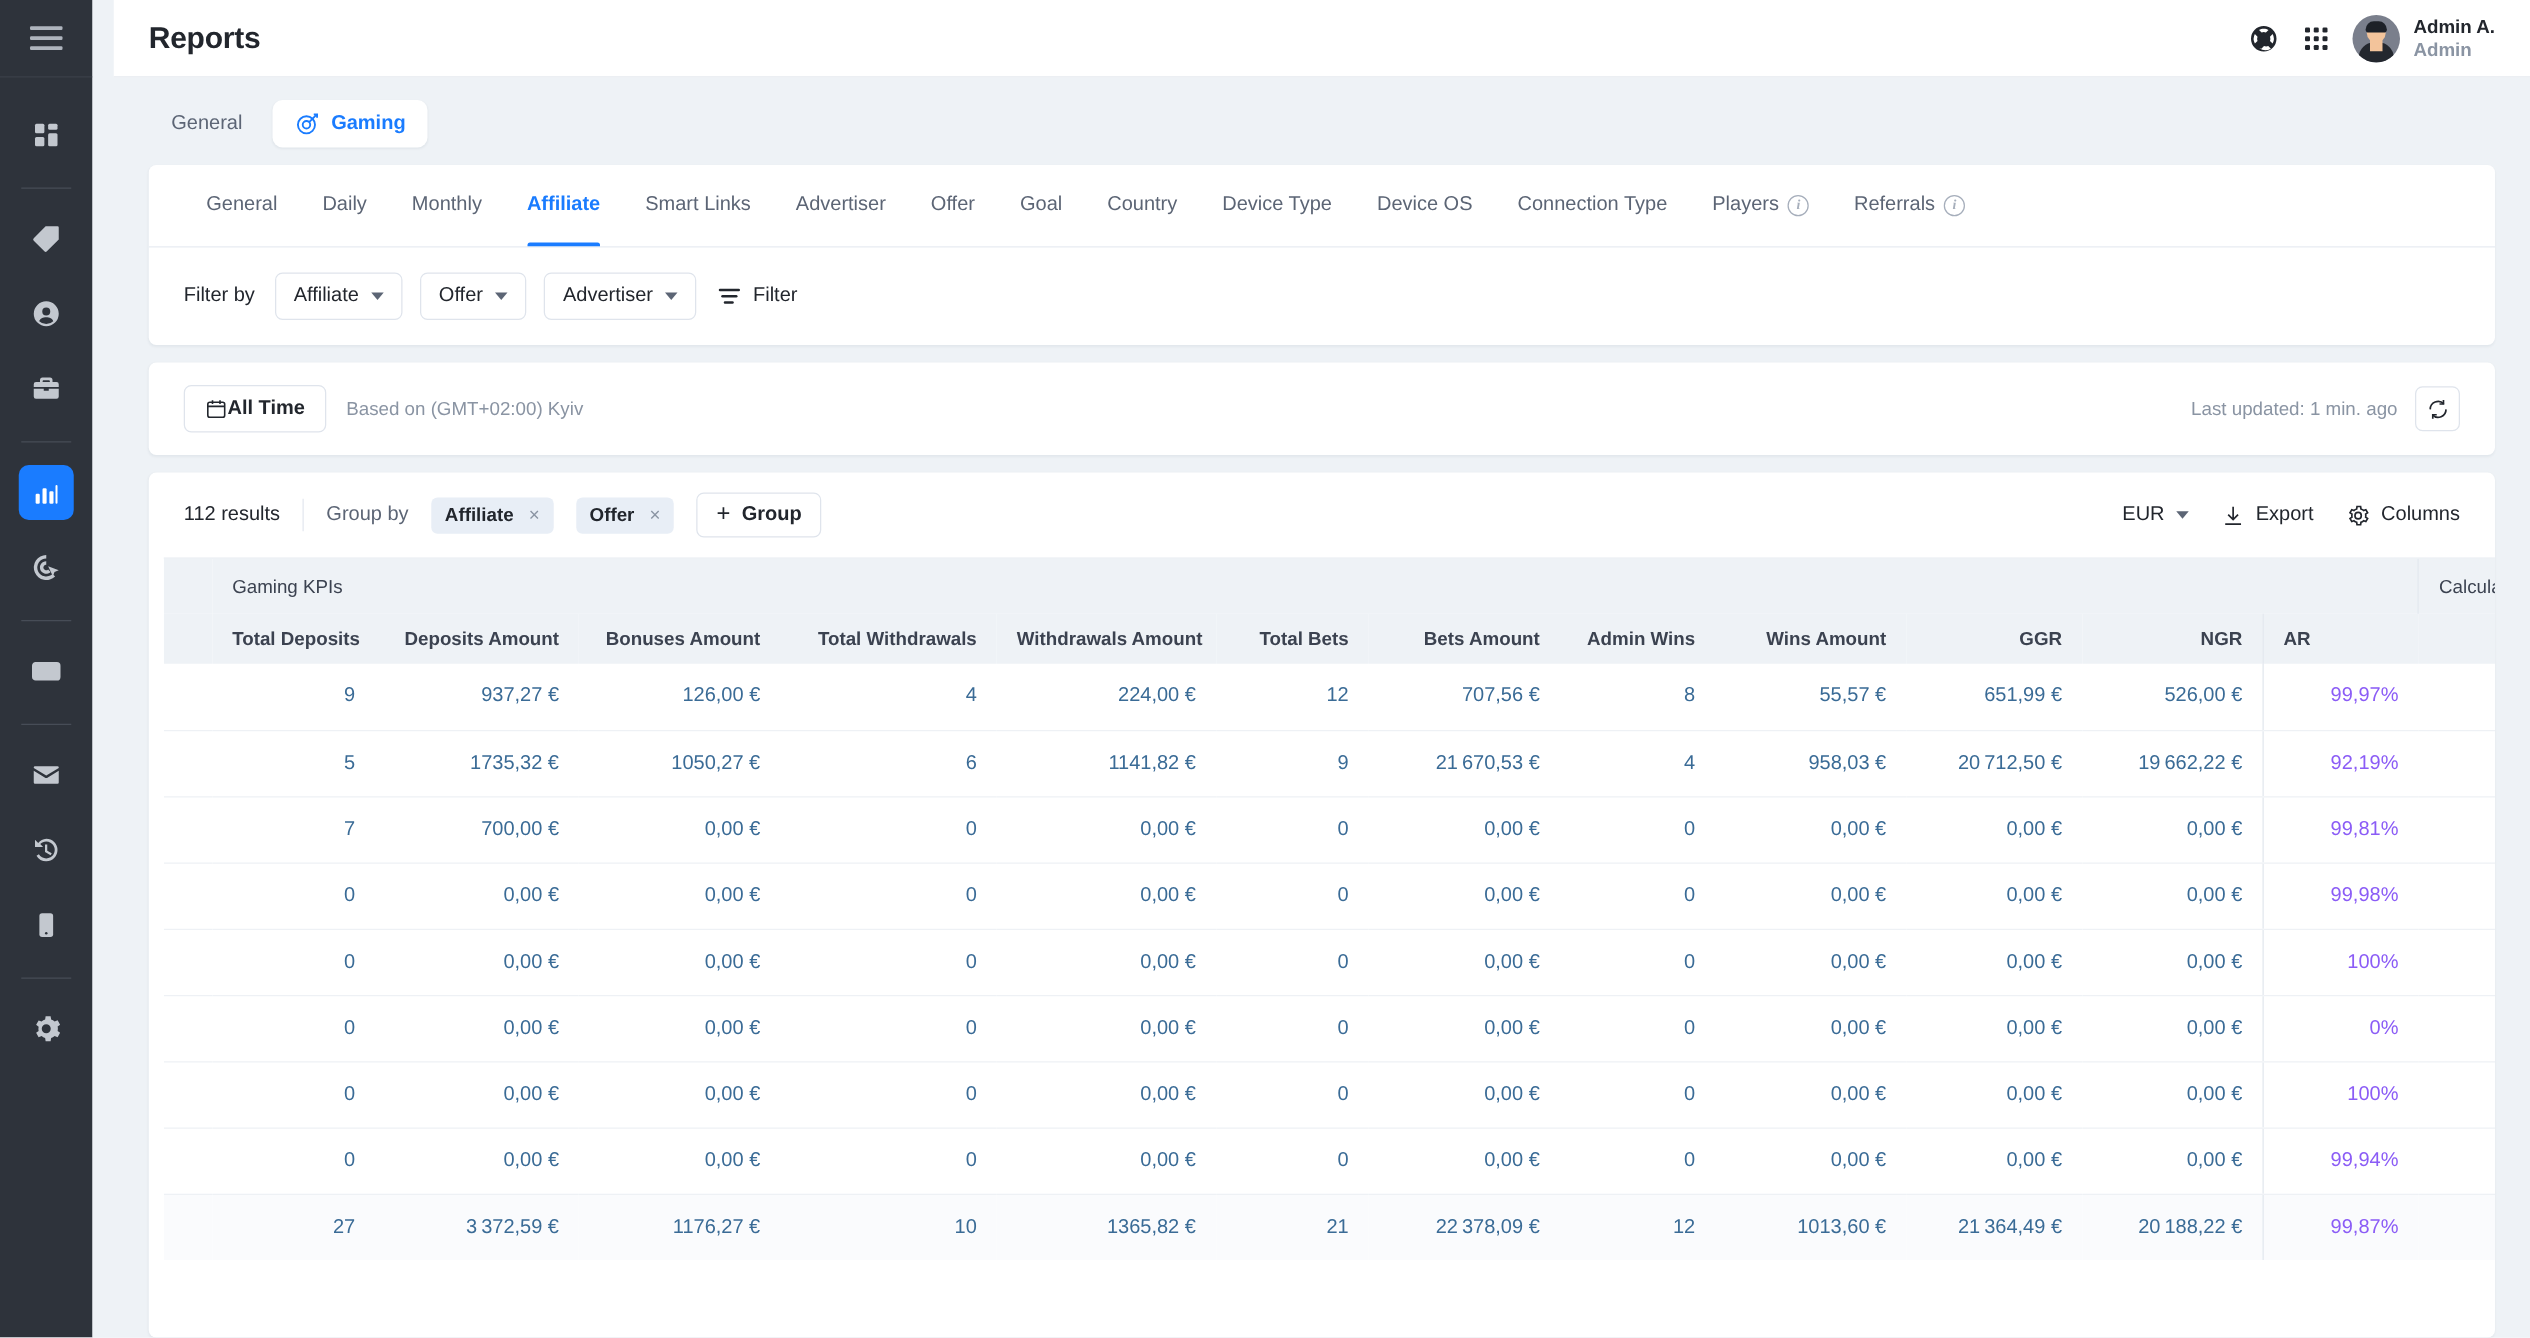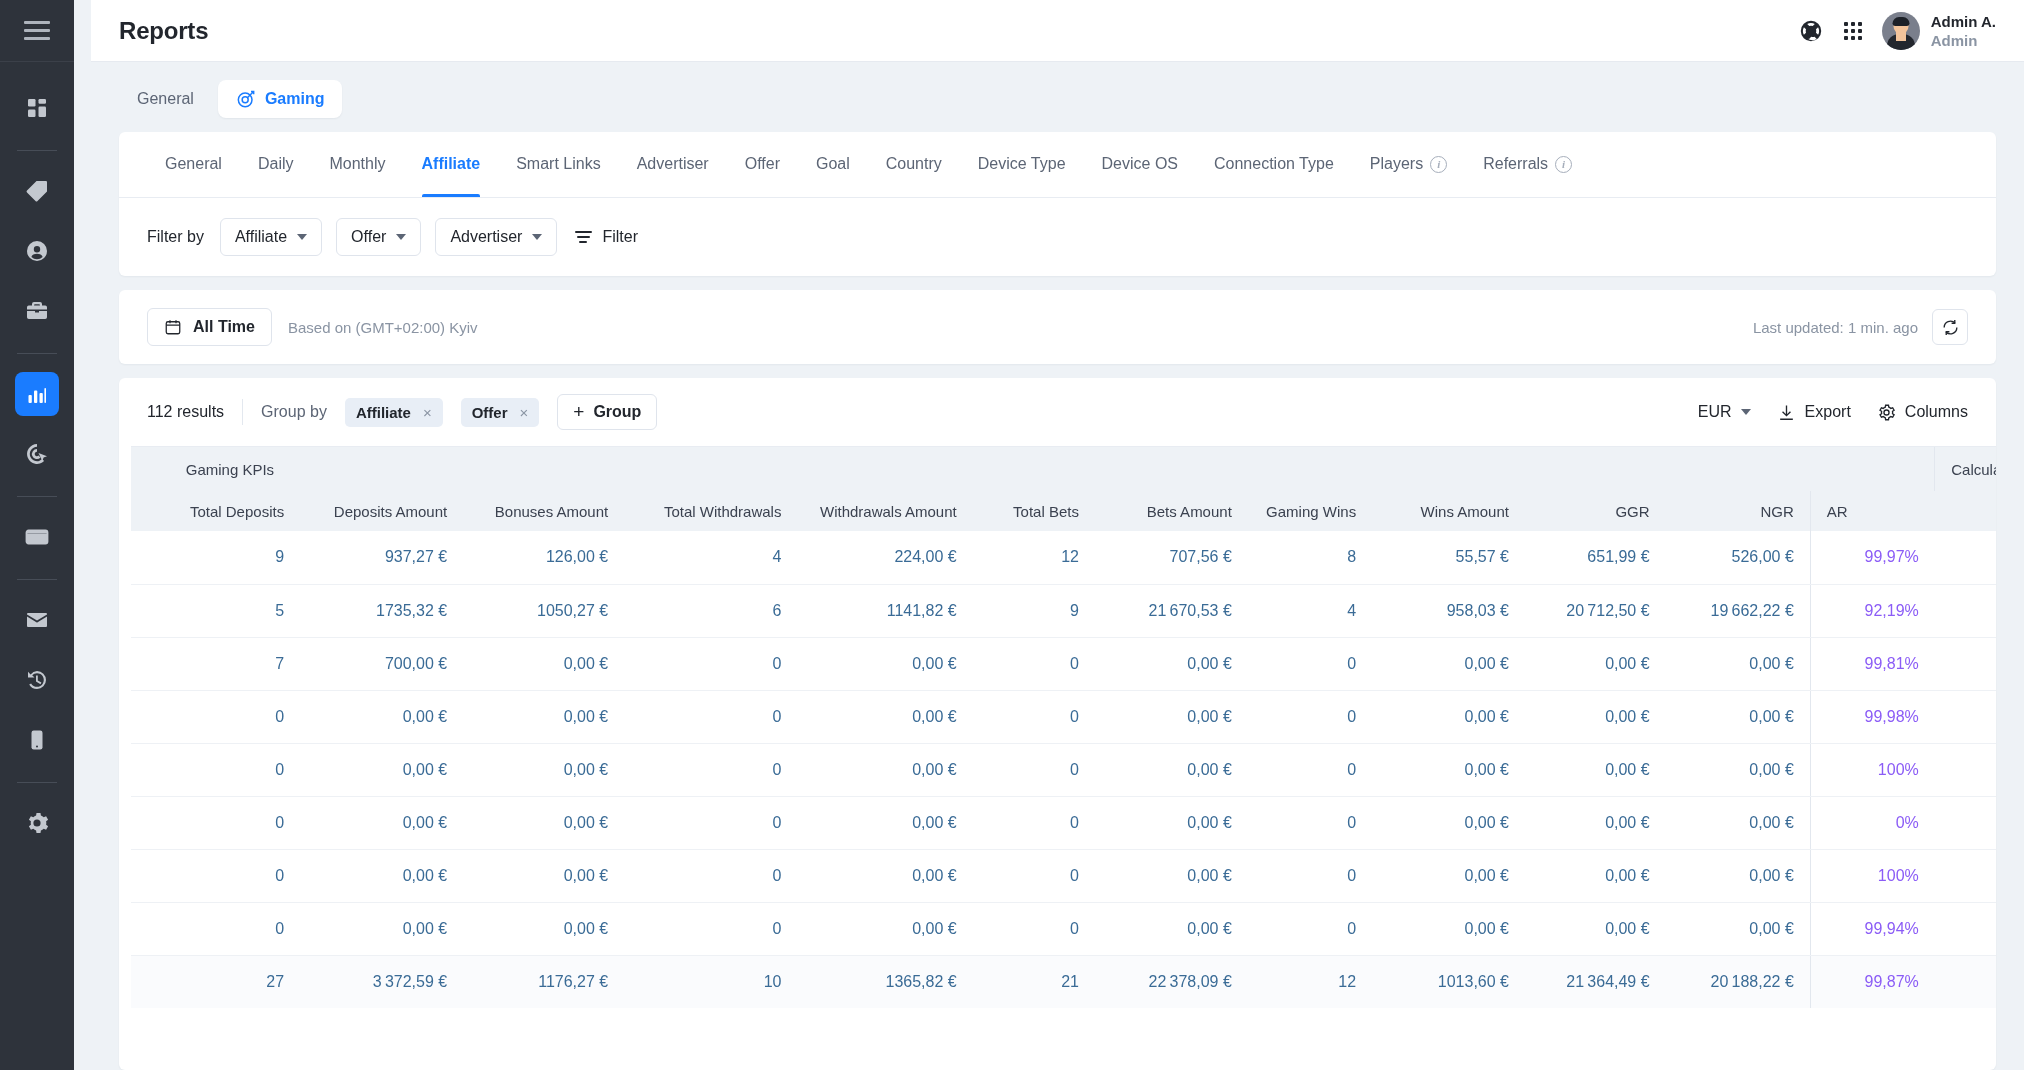--- a/index.html
+++ b/index.html
@@ -94,21 +94,21 @@
   .chev { width: 0; height: 0; border-left: 5px solid transparent; border-right: 5px solid transparent; border-top: 6px solid #5c6575; }
   .filter-link { display: flex; align-items: center; gap: 10px; font-size: 16px; color: #22262d; cursor: pointer; margin-left: 4px; }
   .filter-glyph { display: flex; flex-direction: column; gap: 3px; width: 17px; }
   .filter-glyph i { display: block; height: 2px; background: #22262d; border-radius: 1px; }
   .filter-glyph i:nth-child(1) { width: 17px; }
   .filter-glyph i:nth-child(2) { width: 13px; margin-left: 2px; }
   .filter-glyph i:nth-child(3) { width: 8px; margin-left: 4px; }
 
   .card.date-card { margin-top: 14px; height: 74px; display: flex; align-items: center; justify-content: space-between; padding: 0 28px; }
   .date-left { display: flex; align-items: center; gap: 16px; }
-  .date-btn { display: flex; align-items: center; gap: 11px; border: 1px solid #dfe4ec; border-radius: 6px; padding: 9px 16px; font-size: 16px; font-weight: bold; color: #22262d; cursor: pointer; }
+  .date-btn { display: flex; align-items: center; border: 1px solid #dfe4ec; border-radius: 6px; padding: 9px 16px; font-size: 16px; font-weight: bold; color: #22262d; cursor: pointer; }
   .date-btn svg { width: 18px; height: 18px; fill: none; stroke: #22262d; stroke-width: 1.7; }
   .tz { font-size: 15px; color: #8a94a3; }
   .date-right { display: flex; align-items: center; gap: 14px; }
   .lastupd { font-size: 15px; color: #8a94a3; }
   .refresh-btn { width: 36px; height: 36px; border: 1px solid #dfe4ec; border-radius: 6px; display: flex; align-items: center; justify-content: center; cursor: pointer; }
   .refresh-btn svg { width: 19px; height: 19px; fill: none; stroke: #22262d; stroke-width: 1.7; }
 
   
   .card.table-card { margin-top: 14px; flex: 1; display: flex; flex-direction: column; overflow: hidden; }
   .tbar { height: 68px; display: flex; align-items: center; justify-content: space-between; padding: 0 28px; }
@@ -121,21 +121,21 @@
   .group-btn { display: flex; align-items: center; gap: 9px; border: 1px solid #dfe4ec; border-radius: 6px; padding: 8px 15px; font-size: 16px; font-weight: bold; color: #22262d; cursor: pointer; }
   .plus { font-size: 19px; font-weight: normal; line-height: 14px; }
   .tbar-right { display: flex; align-items: center; gap: 26px; }
   .tool { display: flex; align-items: center; gap: 9px; font-size: 16px; color: #22262d; cursor: pointer; }
   .tool svg { width: 19px; height: 19px; fill: none; stroke: #22262d; stroke-width: 1.7; }
 
   .tablewrap { flex: 1; overflow: hidden; border-top: 1px solid #e8ecf2; position: relative; margin-left: 12px; }
   table.grid { border-collapse: collapse; width: 100%; table-layout: fixed; }
   table.grid th, table.grid td { padding: 0 16px; text-align: right; white-space: nowrap; }
   thead tr.grouphead th { background: #eef2f6; height: 44px; font-size: 15px; color: #3b4250; font-weight: normal; text-align: left; vertical-align: middle; }
-  thead tr.colhead th { background: #eef2f6; height: 40px; font-size: 15px; color: #3b4250; font-weight: normal; vertical-align: middle; }
+  thead tr.colhead th { background: #eef2f6; height: 40px; font-size: 15px; color: #3b4250; font-weight: bold; vertical-align: middle; }
   tbody td { height: 53px; font-size: 16px; color: #3a6b96; border-bottom: 1px solid #eef1f5; }
   tbody tr.total td { background: #fafbfd; border-bottom: none; }
   tbody td.ar, thead th.ar { color: #8b5cf6; }
   .sep-left { border-left: 1px solid #e2e7ee; }
 </style>
 </head>
 <body>
 
 <div class="app">
 
@@ -436,21 +436,21 @@
             </tr>
             <tr class="colhead">
               <th></th>
               <th>Total Deposits</th>
               <th>Deposits Amount</th>
               <th>Bonuses Amount</th>
               <th>Total Withdrawals</th>
               <th>Withdrawals Amount</th>
               <th>Total Bets</th>
               <th>Bets Amount</th>
-              <th>Gaming Wins</th>
+              <th>Admin Wins</th>
               <th>Wins Amount</th>
               <th>GGR</th>
               <th>NGR</th>
               <th class="sep-left ar" style="text-align:left">AR</th>
               <th></th>
             </tr>
           </thead>
           <tbody>
               <tr>
                 <td></td>

